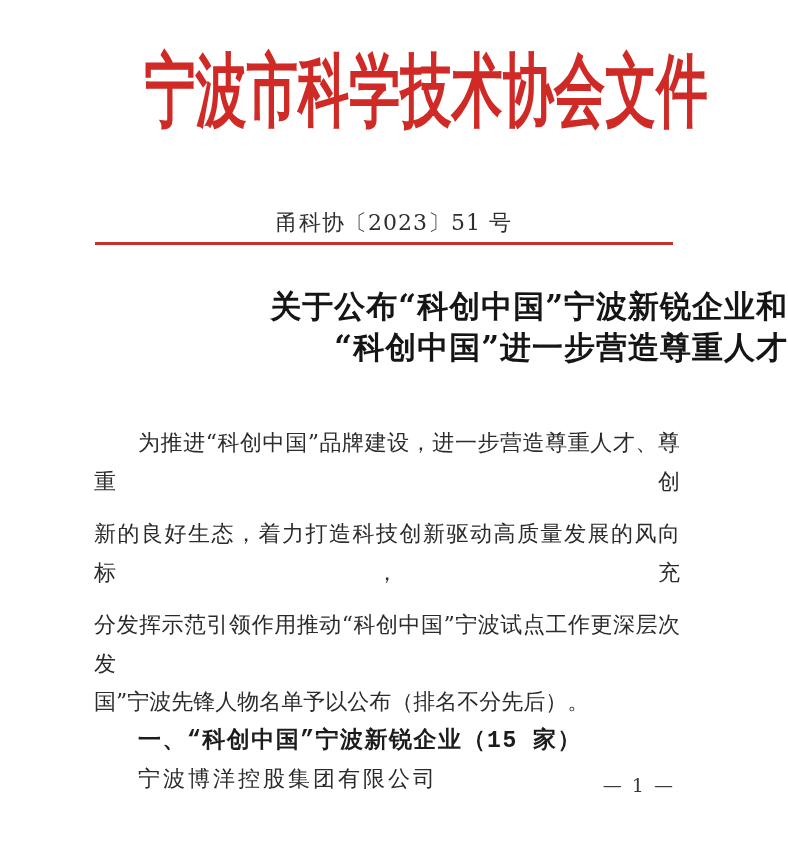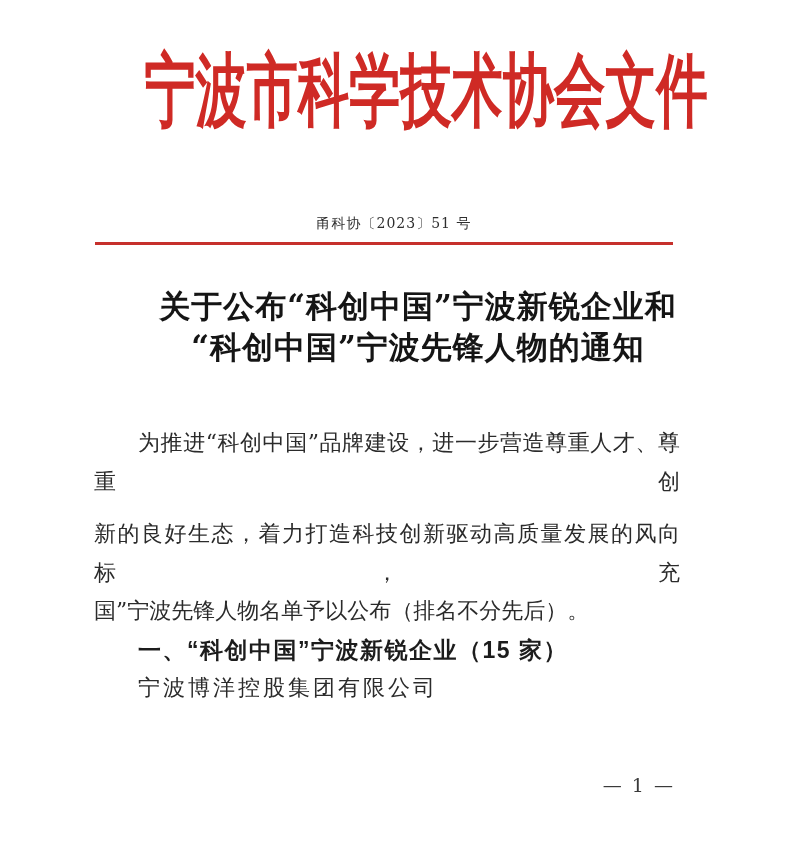--- a/index.html
+++ b/index.html
@@ -31,36 +31,36 @@
     transform:scaleX(0.64);
     transform-origin:center center;
     position:relative;left:-14px;
     font-family:"DejaVu Serif","Liberation Serif",serif;
   }
 
   
   .doc-number{
     position:absolute;top:210px;left:0;right:0;
     text-align:center;
-    font-size:14px;line-height:26px;
+    font-size:22px;line-height:26px;
     letter-spacing:1px;
     color:#2e2e2e;
   }
 
   
   .red-rule{
     position:absolute;top:242px;left:95px;
     width:578px;height:3px;
     background:var(--red-rule);
   }
 
   
   .doc-title{
     position:absolute;top:286px;left:0;right:0;
-    text-align:center;
+    text-align:right;
     font-weight:bold;
     font-size:31px;line-height:41px;
     color:#151515;
     letter-spacing:1px;
     padding-left:48px;
   }
 
   
   .body-text{
     position:absolute;top:410px;left:94px;width:586px;
@@ -70,21 +70,21 @@
   .line{white-space:nowrap;}
   .jline{
     white-space:normal;
     text-align:justify;
     text-align-last:justify;
     margin-top:14px;
   }
   .indent{text-indent:44px;}
   .salutation{letter-spacing:0.5px;}
   .section-heading{
-    font-family:Liberation Sans, sans-serif;
+    font-family:Liberation Mono, monospace;
     font-weight:bold;
     font-size:23px;
     letter-spacing:1.5px;
     color:#1c1c1c;
   }
   .company{letter-spacing:3px;}
 
   
   .page-number{
     position:absolute;top:774px;right:113px;
@@ -100,26 +100,27 @@
   <div class="letterhead">
     <span class="stretch">宁波市科学技术协会文件</span>
   </div>
 
   <div class="doc-number">甬科协〔2023〕51 号</div>
 
   <div class="red-rule"></div>
 
   <div class="doc-title">
     <div>关于公布“科创中国”宁波新锐企业和</div>
-    <div>“科创中国”宁波先锋人物的通知</div>
+    <div>“科创中国”进一步营造尊重人才</div>
   </div>
 
   <div class="body-text">
     <div class="jline indent">为推进“科创中国”品牌建设，进一步营造尊重人才、尊重创</div>
     <div class="jline">新的良好生态，着力打造科技创新驱动高质量发展的风向标，充</div>
+    <div class="jline">分发挥示范引领作用推动“科创中国”宁波试点工作更深层次发</div>
     <div class="line">国”宁波先锋人物名单予以公布（排名不分先后）。</div>
     <div class="line section-heading indent">一、“科创中国”宁波新锐企业（15 家）</div>
     <div class="line company indent">宁波博洋控股集团有限公司</div>
   </div>
 
   <div class="page-number">— 1 —</div>
 
 </div>
 
 </body></html>

